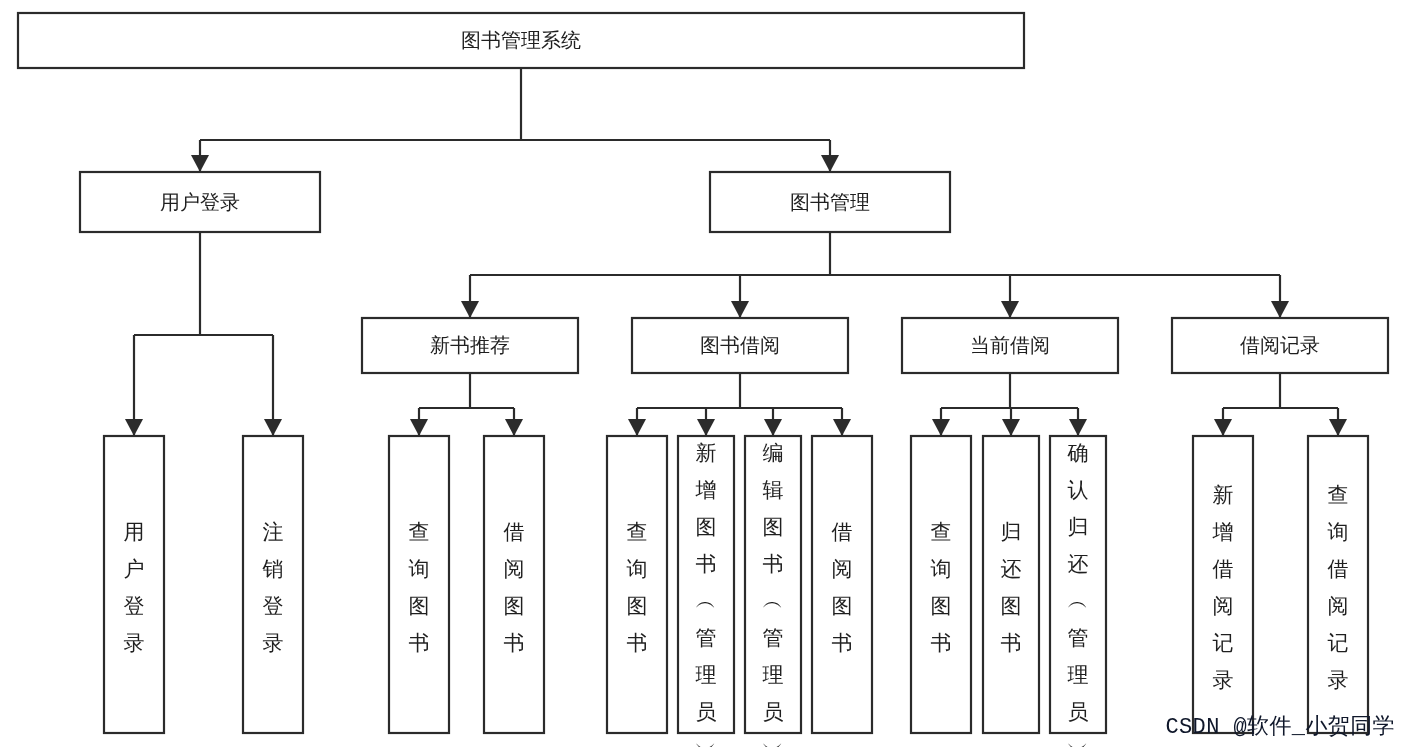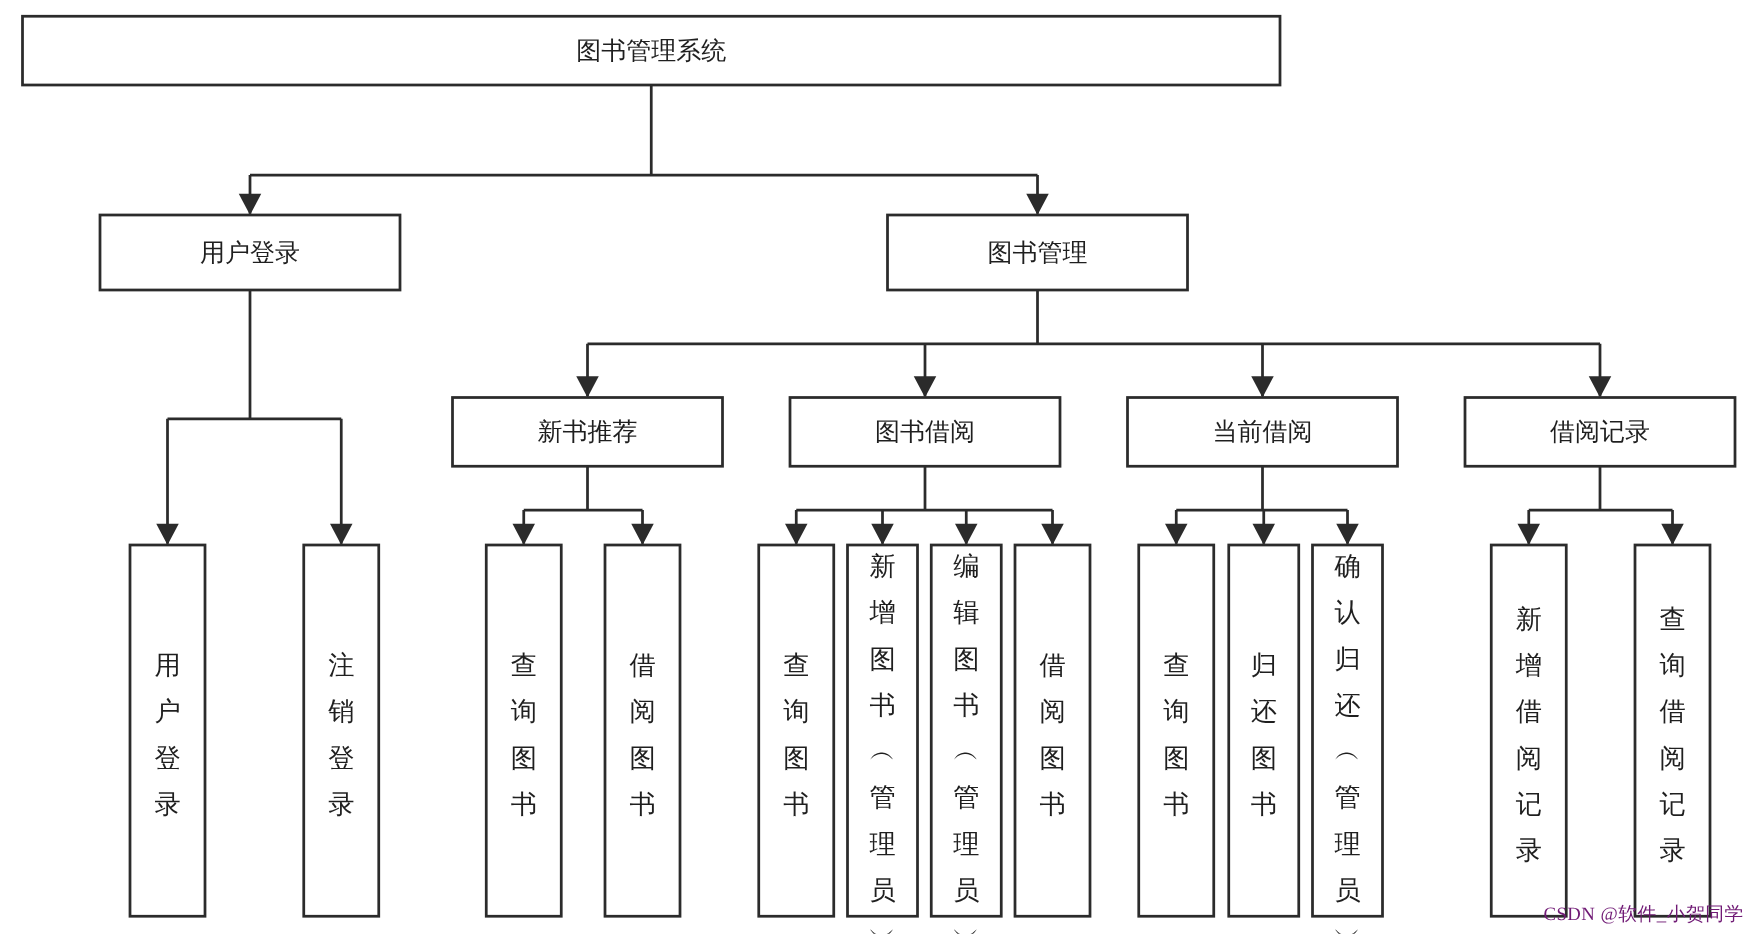--- a/index.html
+++ b/index.html
@@ -52,23 +52,23 @@
   .node-label-v {
     font-family: "DejaVu Sans", "Liberation Sans", sans-serif;
     font-size: 21px;
     fill: #1f1f1f;
     text-anchor: middle;
   }
   .watermark {
     position: absolute;
     right: 10px;
     bottom: 6px;
-    font-family: Liberation Serif, serif;
-    font-size: 15px;
-    color: #701a75;
+    font-family: Liberation Mono, monospace;
+    font-size: 22px;
+    color: #0f172a;
     letter-spacing: 0.4px;
     white-space: nowrap;
     pointer-events: none;
   }
 </style>
 </head>
 <body>
 
 <div id="diagram-root">
   <svg id="tree-svg" viewBox="0 0 1405 747" xmlns="http://www.w3.org/2000/svg">

